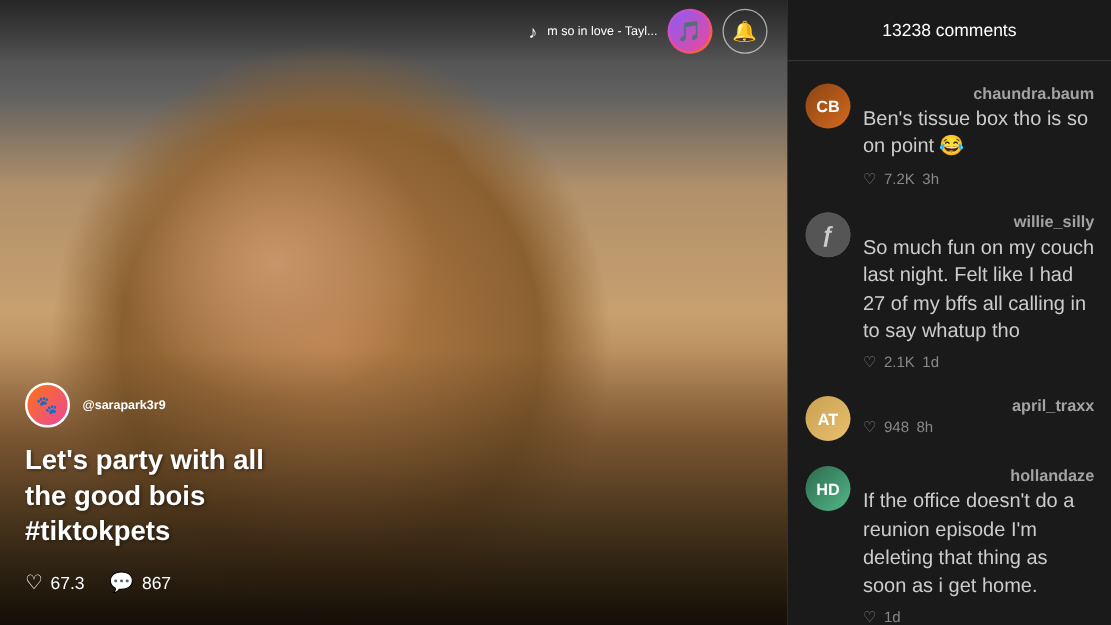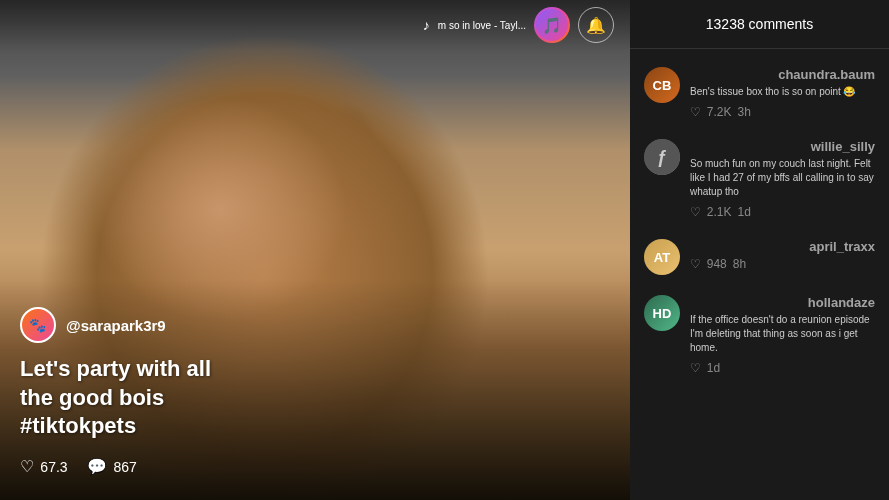--- a/index.html
+++ b/index.html
@@ -160,21 +160,21 @@
       display: flex;
       align-items: center;
       justify-content: center;
       font-size: 14px;
       color: #fff;
       flex-shrink: 0;
     }
 
     .username {
       color: #fff;
-      font-size: 15px;
+      font-size: 10px;
       font-weight: 600;
     }
 
     .caption {
       color: #fff;
       font-size: 22px;
       font-weight: 700;
       line-height: 1.3;
       margin-bottom: 16px;
       text-shadow: 1px 1px 3px rgba(0,0,0,0.5);
@@ -259,21 +259,21 @@
     .comment-username {
       color: #a3a3a3;
       font-size: 13px;
       font-weight: 600;
       margin-bottom: 3px;
       text-align: right;
     }
 
     .comment-text {
       color: #ccc;
-      font-size: 10px;
+      font-size: 16px;
       line-height: 1.4;
       margin-bottom: 6px;
     }
 
     .comment-meta {
       display: flex;
       align-items: center;
       gap: 6px;
       color: #888;
       font-size: 12px;

